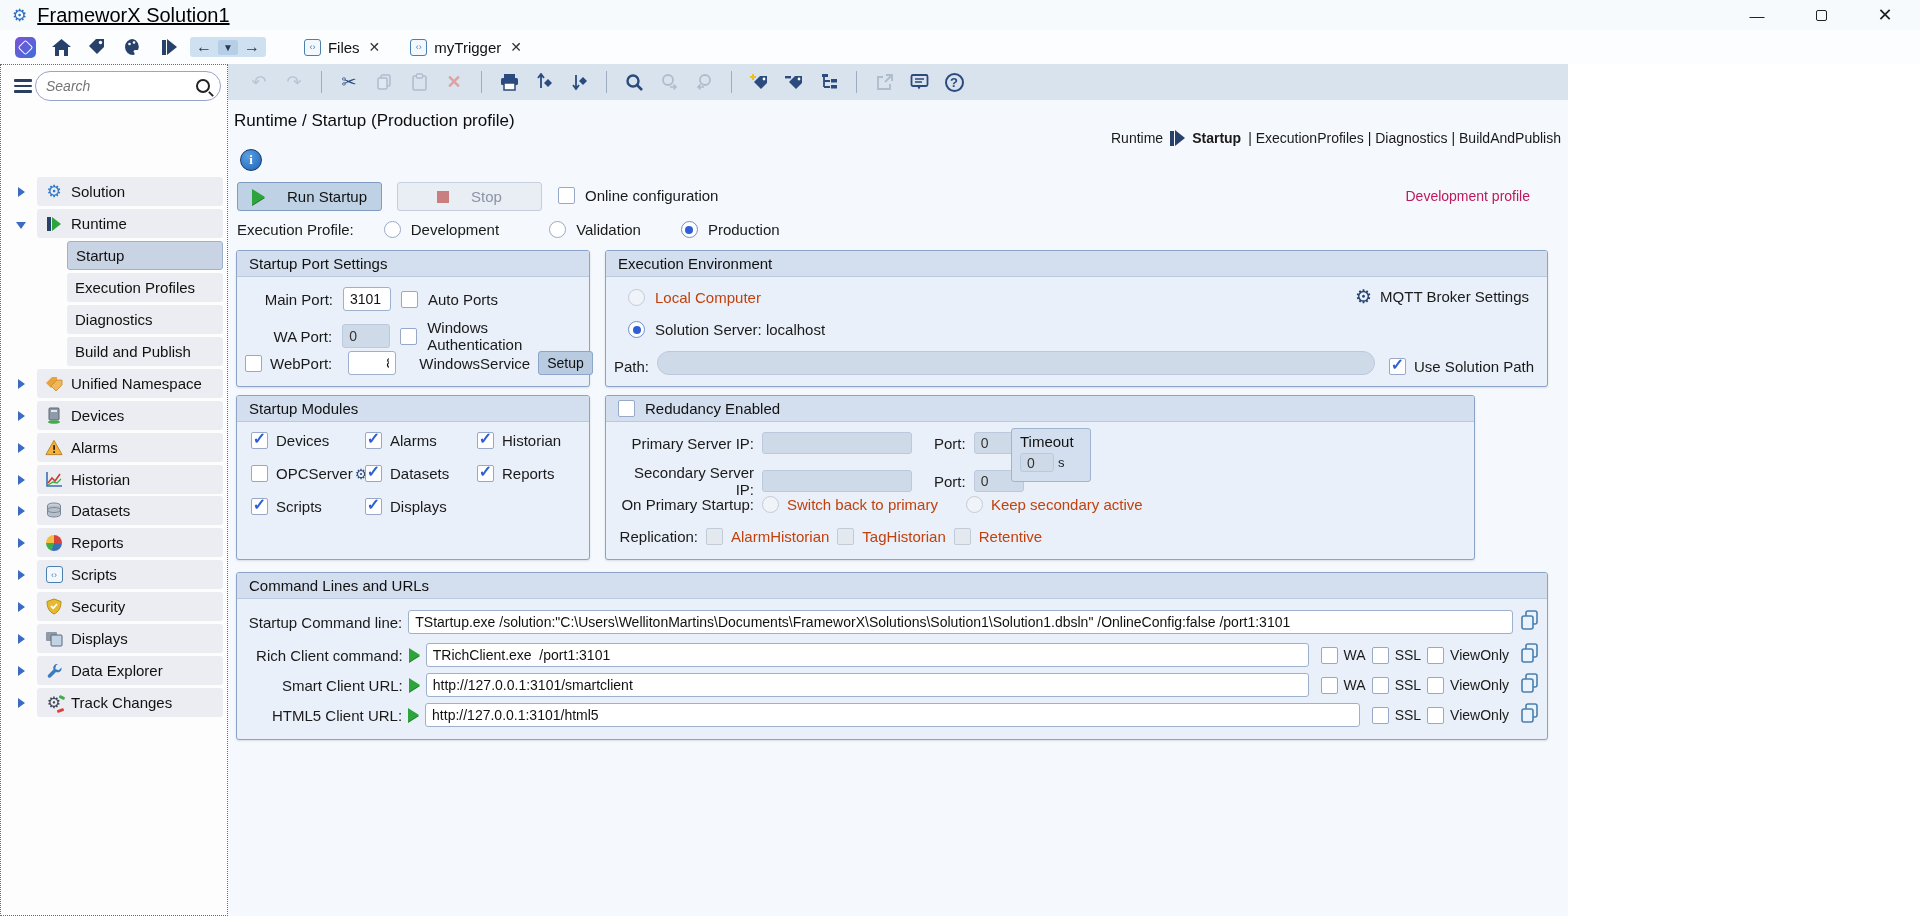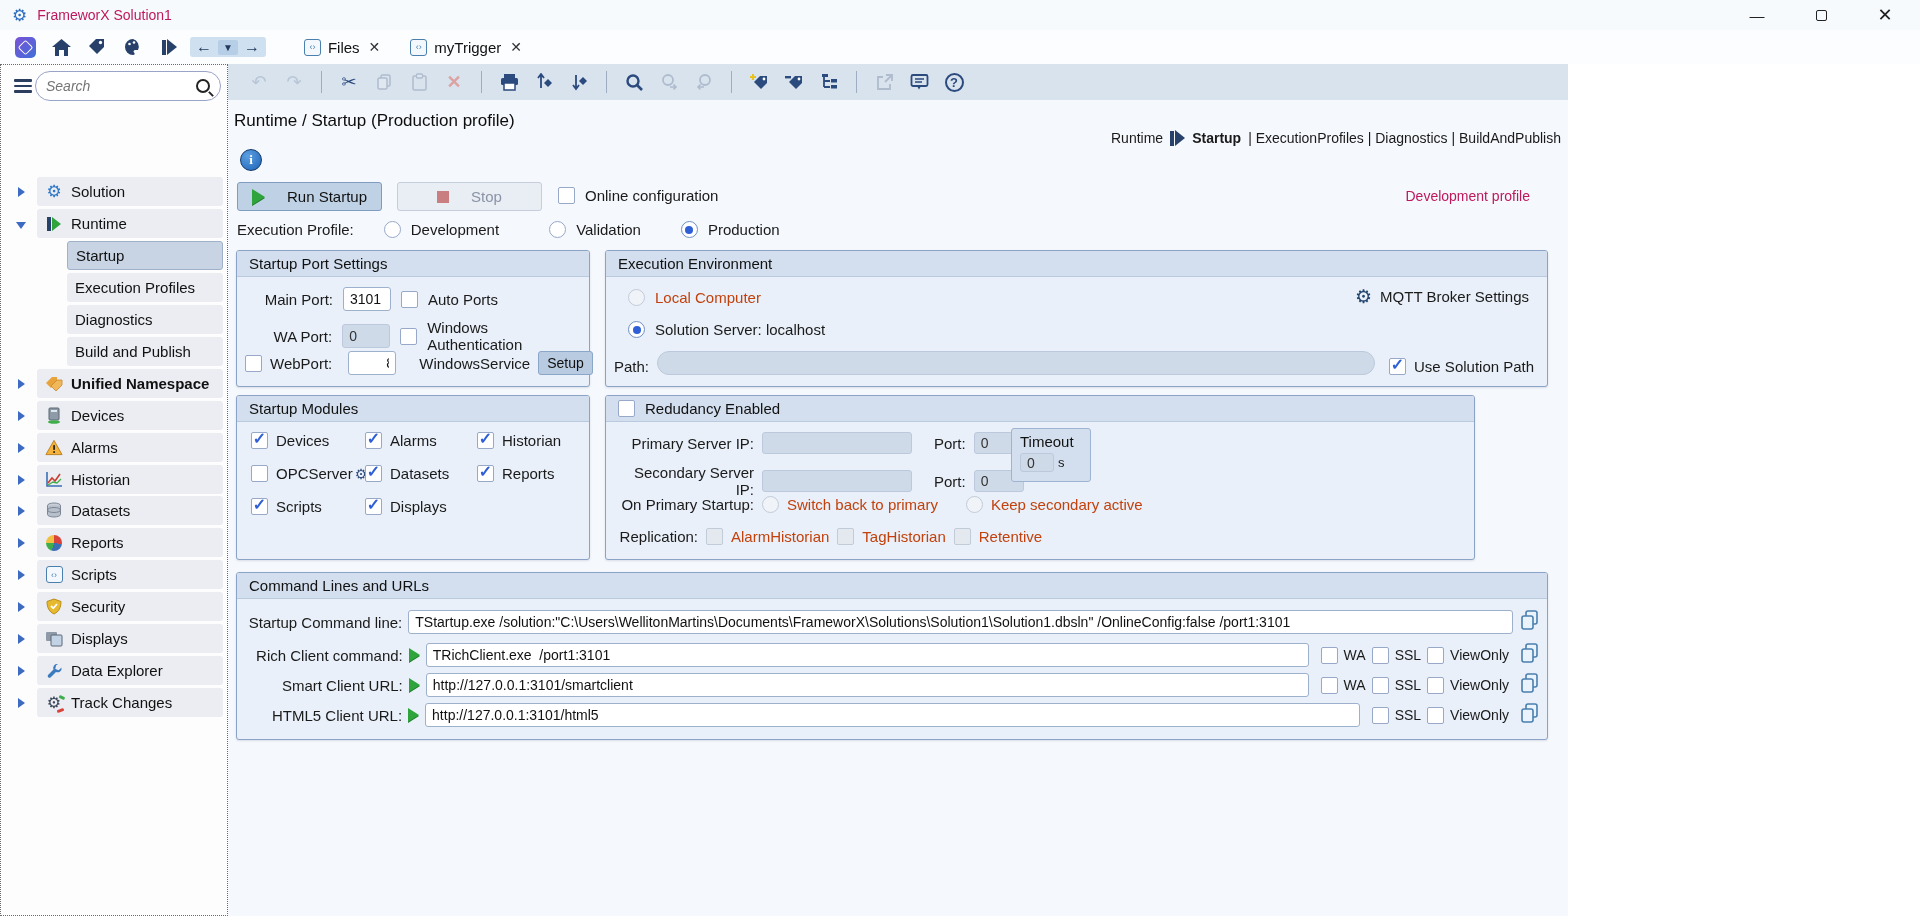--- a/index.html
+++ b/index.html
@@ -3,21 +3,21 @@
 <meta charset="utf-8">
 <style>
   * { box-sizing: border-box; margin: 0; padding: 0; }
   html,body { width:1920px; height:916px; overflow:hidden; }
   body { font-family:"Liberation Sans", sans-serif; background:#ffffff; color:#1a1a1a; }
   #app { position:relative; width:1920px; height:916px; background:#ffffff; }
 
   
   .titlebar { position:absolute; left:0; top:0; width:1920px; height:30px; background:#f7fafd; display:flex; align-items:center; }
   .titlebar .app-icon { margin-left:12px; font-size:17px; color:#2e6fc0; line-height:1; }
-  .titlebar .title { margin-left:10px; font-size:14px; color:#be185d; }
+  .titlebar .title { margin-left:10px; font-size:20px; color:#000000;text-decoration:underline; }
   .win-controls { position:absolute; right:22px; top:0; height:30px; display:flex; align-items:center; gap:38px; }
   .win-btn { width:26px; height:26px; display:flex; align-items:center; justify-content:center; font-size:15px; color:#222; cursor:default; }
   .win-max-glyph { width:11px; height:11px; border:1.3px solid #222; border-radius:2px; }
 
   
   .navrow { position:absolute; left:0; top:30px; width:1920px; height:34px; background:#fbfdfe; display:flex; align-items:center; }
   .nav-icons { display:flex; align-items:center; gap:14px; margin-left:14px; }
   .nav-ic { width:22px; height:22px; display:flex; align-items:center; justify-content:center; }
   .cube-logo { width:21px; height:21px; border-radius:5px; background:linear-gradient(135deg,#7b53d6,#3f6fd8); position:relative; }
   .cube-logo::after { content:""; position:absolute; inset:5px; border:1.6px solid #fff; transform:rotate(45deg); border-radius:2px; }
@@ -204,21 +204,21 @@
       <span>Execution Profiles</span>
     </div>
     <div class="tree-item sub" style="top:240px;">
       <span>Diagnostics</span>
     </div>
     <div class="tree-item sub" style="top:272px;">
       <span>Build and Publish</span>
     </div>
 
     <span class="twisty right" style="left:17px; top:314px;"></span>
-    <div class="tree-item" style="top:304px;font-weight:bold;">
+    <div class="tree-item" style="top:304px;">
       <span class="ti">
         <svg width="18" height="18" viewBox="0 0 18 18">
             <path d="M1 8 L7 2 L12 2 L12 7 L6 13 Z" fill="#e8a33d"></path>
             <path d="M6 11 L12 5 L17 5 L17 10 L11 16 Z" fill="#f0b85a" stroke="#c9882a" stroke-width="0.8"></path>
           </svg>
       </span>
       <span>Unified Namespace</span>
     </div>
 
     <span class="twisty right" style="left:17px; top:346px;"></span>

